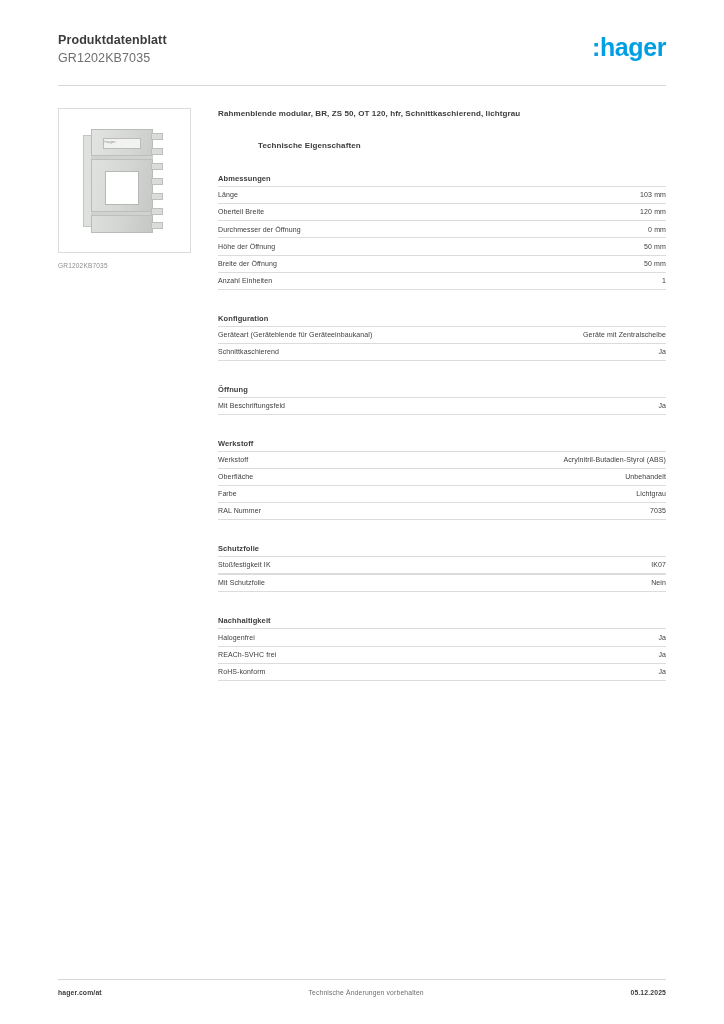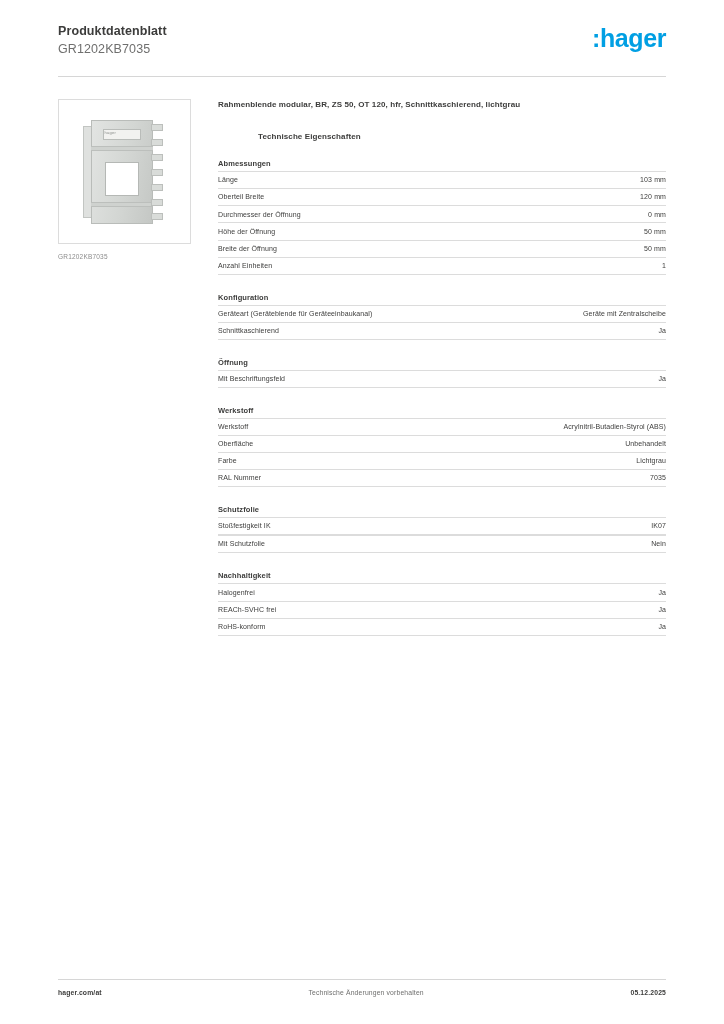--- a/index.html
+++ b/index.html
@@ -20,21 +20,21 @@
     height: 1024px;
     position: relative;
     padding: 0 58px;
   }
 
   
   .header {
     display: flex;
     justify-content: space-between;
     align-items: flex-start;
-    padding-top: 22px;
+    padding-top: 31px;
     gap: 12px;
   }
   .doc-title {
     font-size: 12.5px;
     font-weight: bold;
     color: #3c3c3b;
     line-height: 1.45;
     letter-spacing: 0.1px;
   }
   .doc-subtitle {
@@ -165,21 +165,21 @@
     font-weight: bold;
     color: #3c3c3b;
     margin-top: 21px;
     letter-spacing: 0.1px;
     margin-left: 40px;
   }
   .group-title {
     font-size: 7.5px;
     font-weight: bold;
     color: #3c3c3b;
-    margin-top: 18px;
+    margin-top: 24px;
     margin-bottom: 3px;
     letter-spacing: 0.1px;
   }
   table.spec {
     width: 100%;
     border-collapse: collapse;
     table-layout: fixed;
   }
   table.spec tr {
     border-top: 1px solid #dcdcdc;

